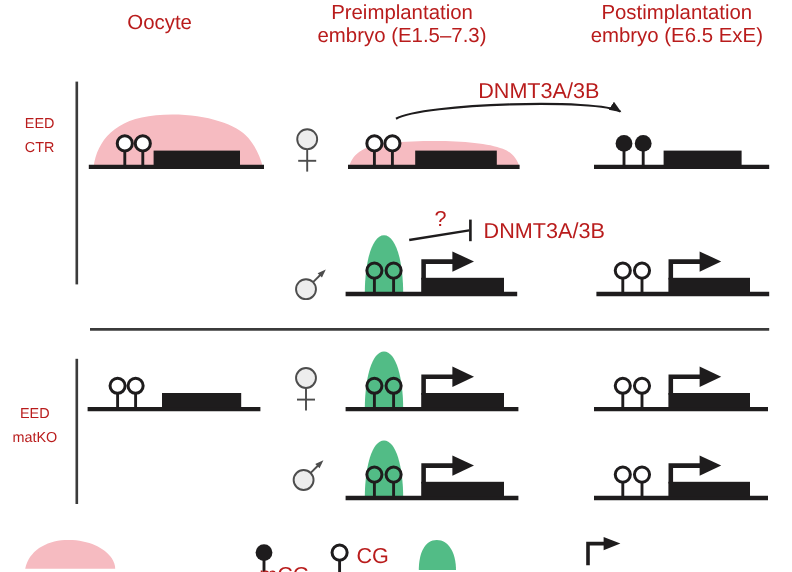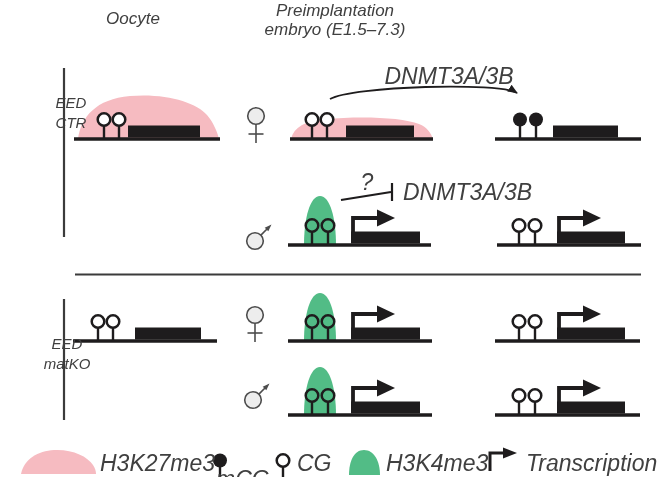--- a/index.html
+++ b/index.html
@@ -1,24 +1,24 @@
 <!DOCTYPE html>
 <html><head>
 <meta charset="utf-8">
 <style>
   html,body{margin:0;padding:0;background:#fff;}
   .stage{
     position:relative;width:660px;height:477px;background:#fff;overflow:hidden;
     font-family:"Liberation Sans", sans-serif;color:#1e1c1d;
   }
   .stage svg{position:absolute;left:0;top:0;}
-  .txt{position:absolute;white-space:pre-line;line-height:19px;font-size:17px;color:#404040;font-style:italic;}
+  .txt{position:absolute;white-space:pre-line;line-height:19px;font-size:17px;color:#b91c1c;}
   .ctr{text-align:center;}
-  .rowlab{font-size:15px;line-height:20px;margin-left:38px;}
-  .small{font-size:23px;line-height:18px;}
+  .rowlab{font-size:12px;line-height:20px;}
+  .small{font-size:18px;line-height:18px;}
 </style>
 </head>
 <body>
 
 <div class="stage">
 
   <svg width="660" height="477" viewBox="0 0 660 477">
     <defs>
       <marker id="mArrow" markerUnits="userSpaceOnUse" markerWidth="12" markerHeight="10" refX="9" refY="4" orient="auto">
         <path d="M0,0 L10,4 L0,8 Z" fill="#1e1c1d"></path>
@@ -157,28 +157,27 @@
       <use href="#lolliO" x="283" y="480"></use>
       <path d="M349,475 C349,461 354,450 364,450 C374,450 380,461 380,475 Z" fill="#52bc86"></path>
       <path d="M490,471 L490,453 L505,453" fill="none" stroke="#1e1c1d" stroke-width="3"></path>
       <polygon points="503,447.5 503,458.5 517,453" fill="#1e1c1d"></polygon>
     </g>
   </svg>
 
   <div class="txt ctr" style="left:73px;top:9px;width:120px;">Oocyte</div>
   <div class="txt ctr" style="left:260px;top:1px;width:150px;">Preimplantation
 embryo (E1.5–7.3)</div>
+  <div class="txt ctr" style="left:468px;top:1px;width:192px;">Postimplantation
+embryo (E6.5 ExE)</div>
 
   <div class="txt ctr rowlab" style="left:4px;top:93px;width:58px;">EED
 CTR</div>
   <div class="txt ctr rowlab" style="left:0px;top:334px;width:58px;">EED
 matKO</div>
 
   <div class="txt ctr small" style="left:374px;top:67px;width:150px;">DNMT3A/3B</div>
   <div class="txt ctr small" style="left:352px;top:173px;width:30px;">?</div>
   <div class="txt small" style="left:403px;top:183px;">DNMT3A/3B</div>
 
-  <div class="txt small" style="left:100px;top:454px;">H3K27me3</div>
   <div class="txt small" style="left:216px;top:454px;margin-top:16px;">mCG</div>
   <div class="txt small" style="left:297px;top:454px;">CG</div>
-  <div class="txt small" style="left:386px;top:454px;">H3K4me3</div>
-  <div class="txt small" style="left:526px;top:454px;">Transcription</div>
 </div>
 
 </body></html>

